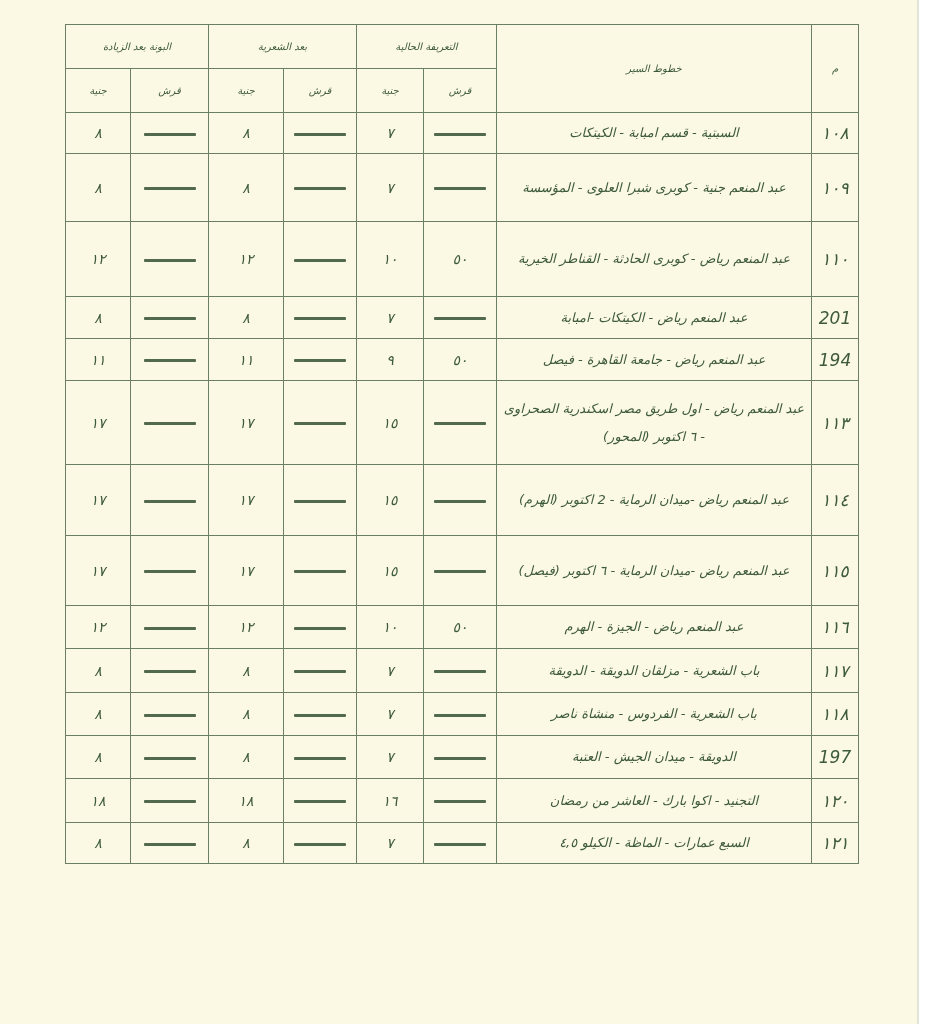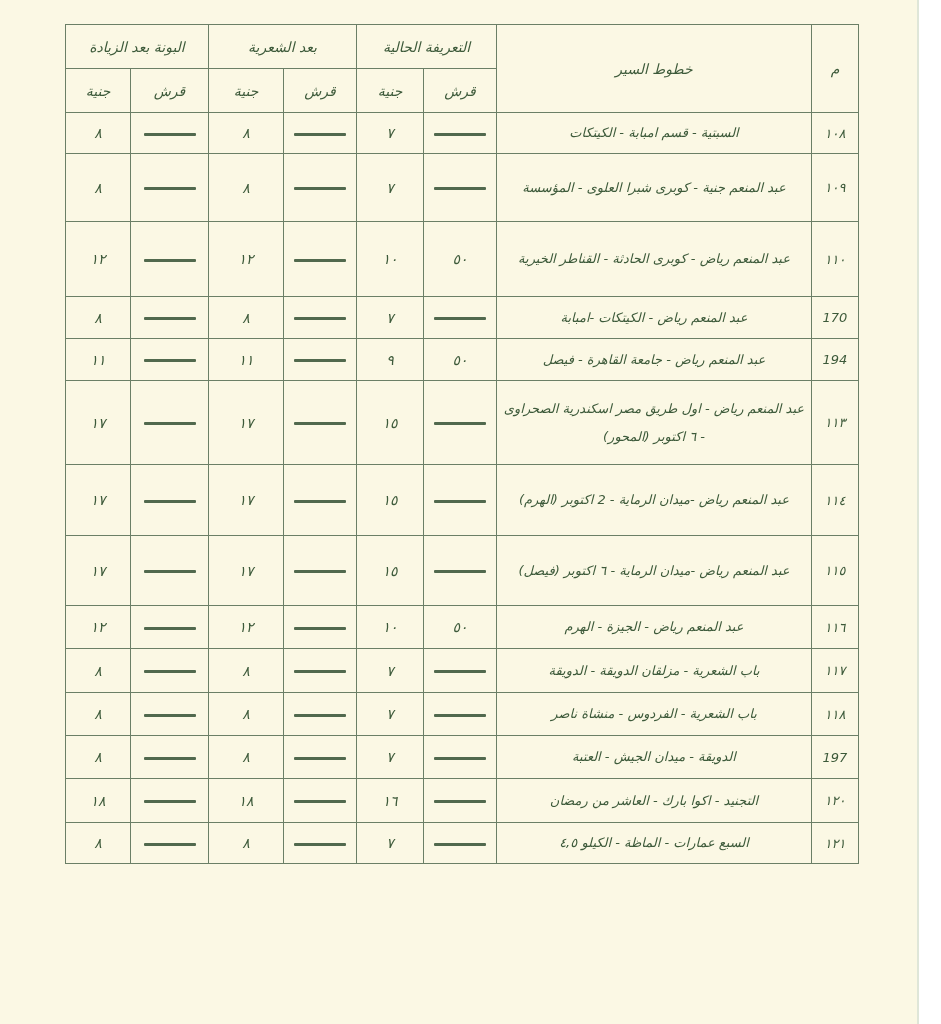--- a/index.html
+++ b/index.html
@@ -21,24 +21,24 @@
     color: #3d5a3a;
   }
   table.fares td, table.fares th {
     border: 1.3px solid #6b7f66;
     padding: 0 6px;
     text-align: center;
     vertical-align: middle;
     font-style: italic;
     font-weight: normal;
   }
-  th { font-size: 14px; }
+  th { font-size: 10px; }
   td { font-size: 14px; }
   td.route { text-align: center; font-size: 13px; line-height: 28px; padding: 4px 14px; }
-  td.num { font-size: 13px; }
+  td.num { font-size: 17px; }
   .dash {
     display: inline-block; width: 52px; height: 3px; background: #51694d;
     border-radius: 1px; vertical-align: middle;
   }
 </style>
 </head>
 <body>
 
 <div class="page">
   <table class="fares">
@@ -94,21 +94,21 @@
           <td class="num">١١٠</td>
           <td class="route">عبد المنعم رياض - كوبرى الحادثة - القناطر الخيرية</td>
           <td>٥٠</td>
           <td>١٠</td>
           <td><span class="dash"></span></td>
           <td>١٢</td>
           <td><span class="dash"></span></td>
           <td>١٢</td>
         </tr>
         <tr style="height: 42px;">
-          <td class="num">170</td>
+          <td class="num">201</td>
           <td class="route">عبد المنعم رياض - الكيتكات -امبابة</td>
           <td><span class="dash"></span></td>
           <td>٧</td>
           <td><span class="dash"></span></td>
           <td>٨</td>
           <td><span class="dash"></span></td>
           <td>٨</td>
         </tr>
         <tr style="height: 42px;">
           <td class="num">194</td>

